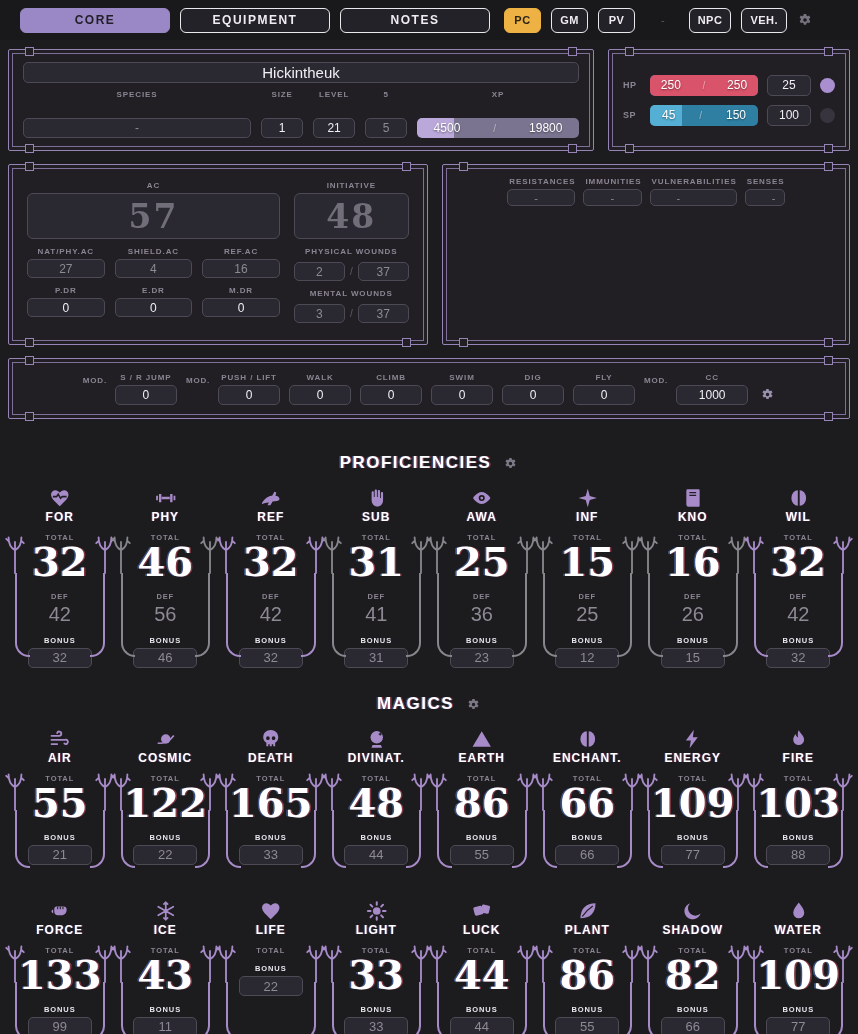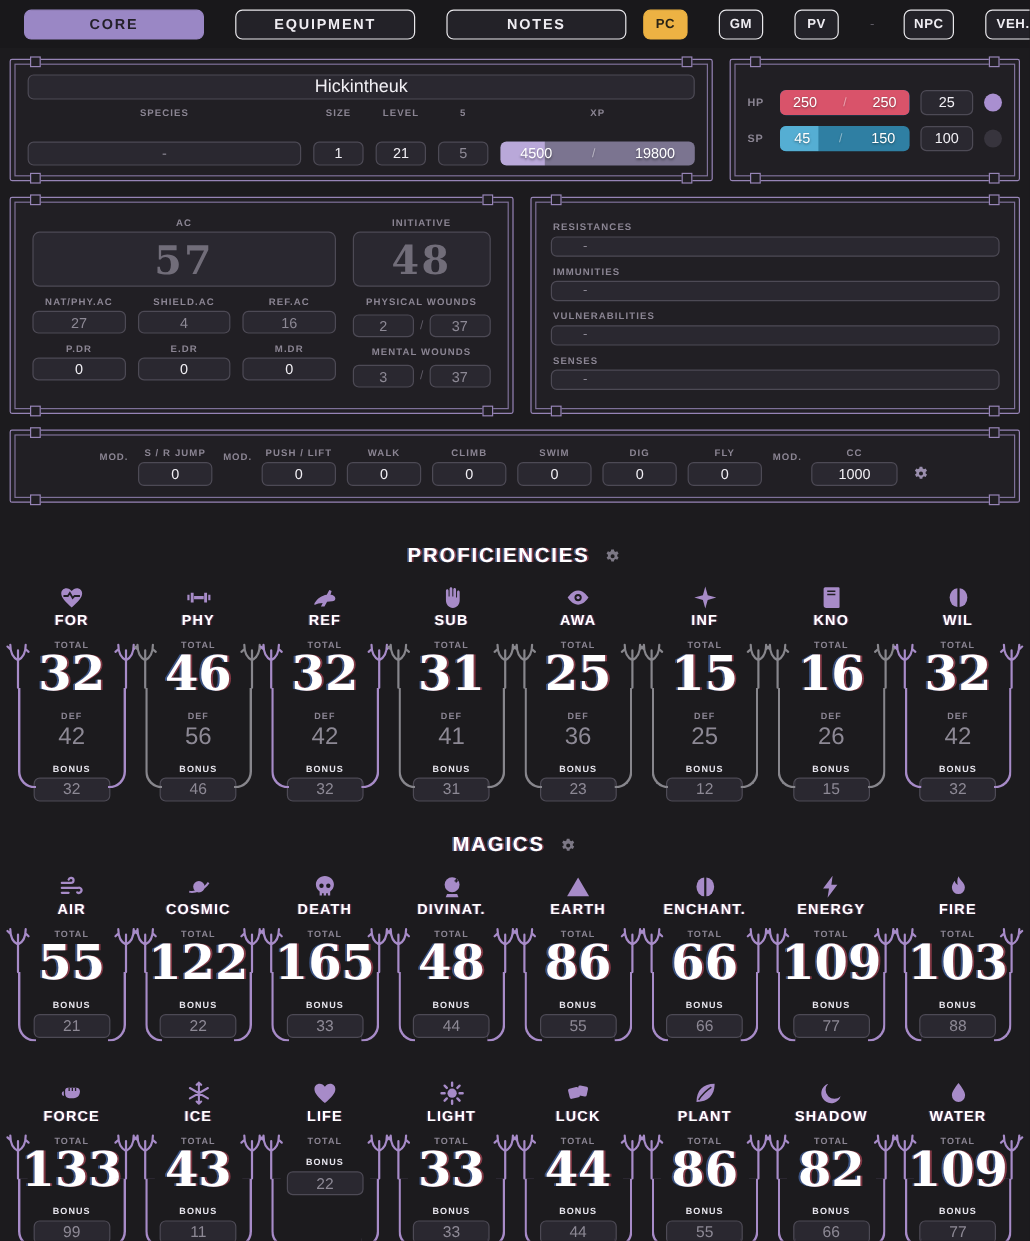--- a/index.html
+++ b/index.html
@@ -5,21 +5,21 @@
   :root{
     --bg:#1c1b1e; --panel:#211f24; --purple:#a78bc8; --purpleline:#9684b6;
     --gray-rail:#87868c; --input-bg:#2a2830; --input-bd:#4d4a55;
     --lbl:#8b8593; --val-dim:#8d8995; --big-dim:#716d79; --white:#f1eff4;
   }
   *{box-sizing:border-box;margin:0;padding:0}
   html,body{width:858px;height:1034px;overflow:hidden}
   body{background:var(--bg);font-family:"Liberation Sans",sans-serif;color:var(--white)}
   
   nav{display:flex;align-items:center;height:40px;padding:0 20px;background:#19181b}
-  .tabs,.modes{display:flex;gap:26px}
+  .tabs,.modes{display:flex;gap:10px}
   .tab{width:150px;height:25px;border-radius:6px;border:1.5px solid #e9e8ec;background:#232228;
        color:#efedf2;font:bold 12px "Liberation Sans",sans-serif;letter-spacing:1.5px;cursor:pointer}
   .tab.sel{background:#9a87c5;border-color:#9a87c5;color:#232029}
   .chip{min-width:37px;height:25px;padding:0 8px;border-radius:6px;border:1.5px solid #e9e8ec;background:#232228;
         color:#efedf2;font:bold 11px "Liberation Sans",sans-serif;letter-spacing:.5px;cursor:pointer}
   .chip.on{background:#edb243;border-color:#edb243;color:#2a2416}
   .m1{margin-left:14px}
   .navsep{color:#5d5a64;margin:0 24px 0 26px;font-size:11px}
   .navgear{margin-left:10px;width:16px;height:16px;color:#76727e;cursor:pointer}
   .navgear svg,.hgear svg,.ccgear svg{width:100%;height:100%;display:block}
@@ -62,21 +62,21 @@
   .cright{flex:1;display:flex;flex-direction:column;gap:3px}
   .bigbox{background:var(--input-bg);border:1px solid var(--input-bd);border-radius:6px;height:46px;
           display:flex;align-items:center;justify-content:center;margin-bottom:5px;
           font-family:"DejaVu Serif",serif;font-weight:bold;font-size:33px;color:var(--big-dim);letter-spacing:2px}
   .sub3{display:grid;grid-template-columns:1fr 1fr 1fr;gap:10px;margin-bottom:5px}
   .sub3 .lbl{margin-bottom:3px}
   .ibox.h18{height:19px}
   .wounds{display:flex;align-items:center;gap:5px;margin-bottom:5px}
   .wounds .ibox{flex:1}
   .slash{color:#5f5b66;font-size:10px}
-  .defs{flex:1;display:flex;flex-direction:column;justify-content:center;gap:8px;padding:12px 16px}
+  .defs{flex:1;display:flex;justify-content:center;gap:8px;padding:12px 16px}
   .dgroup .lbl{text-align:left;margin-bottom:3px;margin-left:2px}
   .dgroup .ibox{height:17px;justify-content:flex-start;padding-left:26px;font-size:11px}
   
   .prow3{padding:0 8px;margin-top:13px}
   .movement{display:flex;align-items:flex-end;justify-content:center;gap:8px;padding:14px 18px 13px}
   .mfield{display:flex;align-items:flex-end;gap:8px}
   .modlbl{font-size:8px;font-weight:bold;color:var(--lbl);letter-spacing:.8px;margin-bottom:20px}
   .modlbl:empty{display:none}
   .mcol{display:flex;flex-direction:column;gap:3px}
   .mcol .ibox{width:62px}

